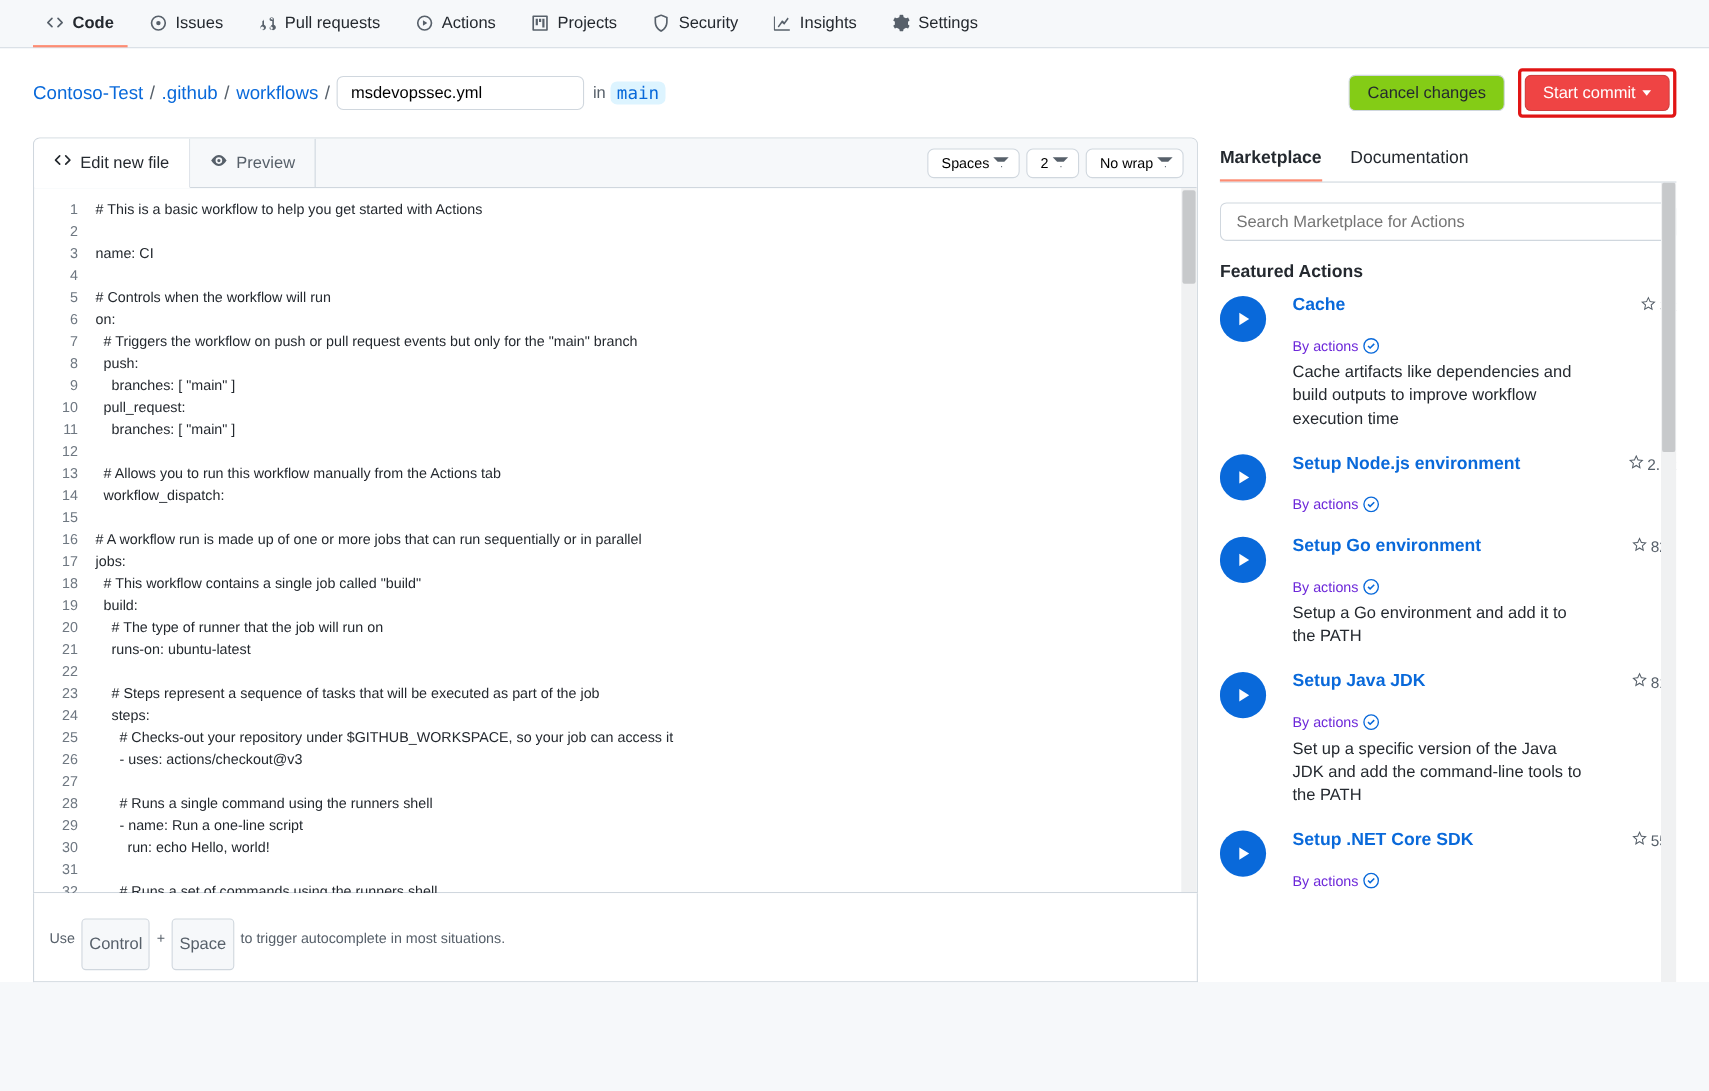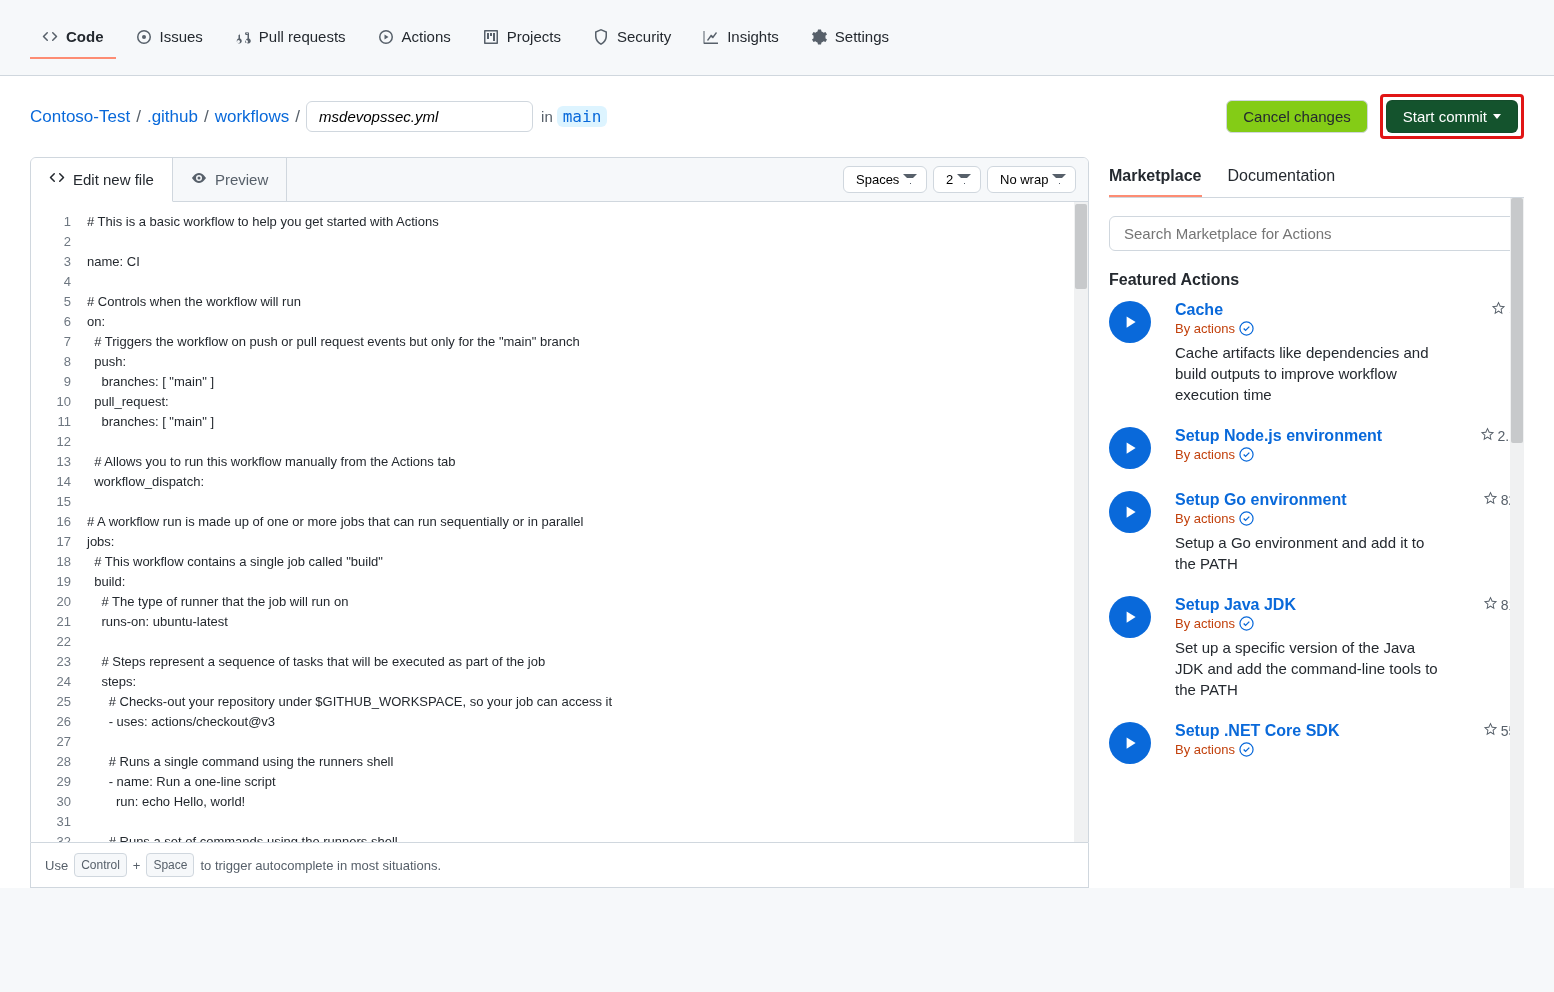--- a/index.html
+++ b/index.html
@@ -1,64 +1,64 @@
 <!DOCTYPE html>
 <html><head>
 <meta charset="utf-8">
 <style>
 * { margin: 0; padding: 0; box-sizing: border-box; font-family: -apple-system, BlinkMacSystemFont, "Segoe UI", Helvetica, Arial, sans-serif; }
 body { background: #f6f8fa; color: #24292f; font-size: 14px; }
-.tabs-nav { display: flex; gap: 8px; padding: 16px 30px; border-bottom: 1px solid #d0d7de; background: #f6f8fa; }
+.tabs-nav { display: flex; gap: 8px; padding: 0 30px; border-bottom: 1px solid #d0d7de; background: #f6f8fa; }
 .tabs-nav .tab { display: flex; align-items: center; gap: 8px; padding: 12px 12px; border-bottom: 2px solid transparent; color: #24292f; cursor: pointer; font-size: 15px; }
 .tabs-nav .tab.active { border-bottom-color: #fd8c73; font-weight: 600; }
 .tabs-nav .icon-wrap { display: inline-flex; color: #57606a; }
 .main { background: #ffffff; padding: 18px 30px 0; }
 .toolbar { display: flex; align-items: center; gap: 8px; }
 .breadcrumb { font-size: 17px; color: #24292f; display: flex; align-items: center; gap: 4px; flex-wrap: wrap; }
 .breadcrumb a { color: #0969da; text-decoration: none; }
 .breadcrumb .sep { color: #57606a; padding: 0 2px; }
-.file-input { border: 1px solid #d0d7de; border-radius: 6px; padding: 6px 12px; font-size: 15px; min-width: 200px; background: #fff; font-style: italic; }
+.file-input { border: 1px solid #d0d7de; border-radius: 6px; padding: 6px 12px; font-size: 15px; min-width: 200px; background: #fff; }
 .branch-chip { background: #ddf4ff; color: #0969da; font-family: ui-monospace, SFMono-Regular, monospace; font-size: 16px; padding: 1px 6px; border-radius: 6px; }
 .in-label { color: #57606a; font-size: 15px; margin-left: 4px; }
 .toolbar-actions { display: flex; gap: 12px; margin-left: auto; align-items: center; }
 .btn { border: 1px solid #d0d7de; background: #84cc16; border-radius: 6px; padding: 7px 16px; font-size: 15px; cursor: pointer; color: #24292f; }
-.btn.green { background: #14532d; color: #fff; border-color: rgba(27,31,36,.15); display: flex; align-items: center; gap: 6px; }
+.btn.green { background: #ef4444; color: #fff; border-color: rgba(27,31,36,.15); display: flex; align-items: center; gap: 6px; }
 .btn.green .caret { border-left: 4px solid transparent; border-right: 4px solid transparent; border-top: 5px solid #fff; }
 .highlight-box { border: 3px solid #e11515; border-radius: 4px; padding: 3px; }
 .content-row { display: flex; margin-top: 18px; position: relative; }
 .editor-panel { flex: 1; border: 1px solid #d0d7de; border-radius: 6px 6px 0 0; background: #fff; display: flex; flex-direction: column; overflow: hidden; }
 .editor-tabs { display: flex; align-items: center; border-bottom: 1px solid #d0d7de; background: #f6f8fa; position: relative; }
 .editor-tab { display: flex; align-items: center; gap: 8px; padding: 12px 18px; background: #f6f8fa; cursor: pointer; font-size: 15px; color: #57606a; }
 .editor-tab.active { background: #fff; border-right: 1px solid #d0d7de; border-radius: 6px 0 0 0; color: #24292f; margin-bottom: -1px; border-bottom: 1px solid #fff; }
 .editor-tab.preview { border-right: 1px solid #d0d7de; }
 .editor-controls { margin-left: auto; display: flex; gap: 6px; padding-right: 12px; }
 .select { border: 1px solid #d0d7de; border-radius: 6px; padding: 5px 26px 5px 12px; font-size: 13px; background: #fff; appearance: none; position: relative; }
 .select-wrap { position: relative; }
 .select-wrap::after { content: ''; position: absolute; right: 10px; top: 9px; width: 6px; height: 10px; background: linear-gradient(#57606a,#57606a) center/1px 1px no-repeat; border-top: 4px solid #57606a; border-left: 4px solid transparent; border-right: 4px solid transparent; border-bottom: none; pointer-events: none; }
 .select-wrap.dbl::before { content: ''; position: absolute; right: 10px; top: 5px; border-bottom: 4px solid #57606a; border-left: 4px solid transparent; border-right: 4px solid transparent; pointer-events: none; }
 .select-wrap.dbl::after { top: auto; bottom: 5px; }
 .code-area { display: flex; font-family: ui-monospace, SFMono-Regular, Menlo, monospace; font-size: 13px; line-height: 20px; overflow: auto; position: relative; height: 640px; }
 .gutter { padding: 10px 16px 10px 0; text-align: right; color: #6e7781; user-select: none; min-width: 56px; }
 .code-lines { padding: 10px 0; white-space: pre; color: #24292f; flex: 1; }
 .footer-hint { border: 1px solid #d0d7de; border-top: none; padding: 10px 14px; font-family: ui-monospace, SFMono-Regular, monospace; font-size: 13px; color: #57606a; background: #fff; display: flex; align-items: center; gap: 6px; }
-.kbd { border: 1px solid #d0d7de; border-radius: 4px; padding: 4px 6px; font-size: 12px; background: #f6f8fa; }
+.kbd { border: 1px solid #d0d7de; border-radius: 4px; padding: 14px 6px; font-size: 15px; background: #f6f8fa; margin-top: 13px; }
 .side-panel { width: 415px; margin-left: 20px; display: flex; flex-direction: column; }
 .side-tabs { display: flex; border-bottom: 1px solid #d0d7de; }
 .side-tab { padding: 10px 0; margin-right: 26px; font-size: 16px; cursor: pointer; border-bottom: 2px solid transparent; color: #24292f; }
 .side-tab.active { border-bottom-color: #fd8c73; font-weight: 600; }
 .search-box { margin-top: 18px; border: 1px solid #d0d7de; border-radius: 6px; padding: 8px 14px; font-size: 15px; color: #6e7781; width: 100%; background: #fff; }
 .section-title { font-weight: 600; font-size: 16px; margin: 20px 0 12px; }
 .action-card { display: flex; gap: 24px; margin-bottom: 22px; }
 .play-btn { width: 42px; height: 42px; border-radius: 50%; background: #0969da; display: flex; align-items: center; justify-content: center; flex-shrink: 0; }
 .play-btn svg { fill: #fff; }
 .card-body { flex: 1; }
 .card-head { display: flex; align-items: flex-start; }
 .card-title { font-weight: 600; font-size: 16px; color: #0969da; }
 .card-stars { margin-left: auto; color: #57606a; font-size: 14px; display: flex; align-items: center; gap: 3px; }
-.card-by { font-size: 13px; color: #c2410c; display: flex; align-items: flex-start; gap: 4px; margin-top: 2px; }
+.card-by { font-size: 13px; color: #6d28d9; display: flex; align-items: flex-start; gap: 4px; margin-top: 20px; }
 .card-desc { font-size: 15px; color: #24292f; margin-top: 6px; line-height: 1.4; max-width: 270px; }
 .verified { display: inline-flex; }
 .scroll-shade { position: absolute; right: 0; top: 0; width: 14px; height: 100%; background: #f0f1f2; }
 .scroll-thumb { position: absolute; right: 1px; width: 12px; background: #c7c9cb; border-radius: 2px; }
 </style>
 </head>
 <body>
 
 <div class="tabs-nav">
   <div class="tab active">

